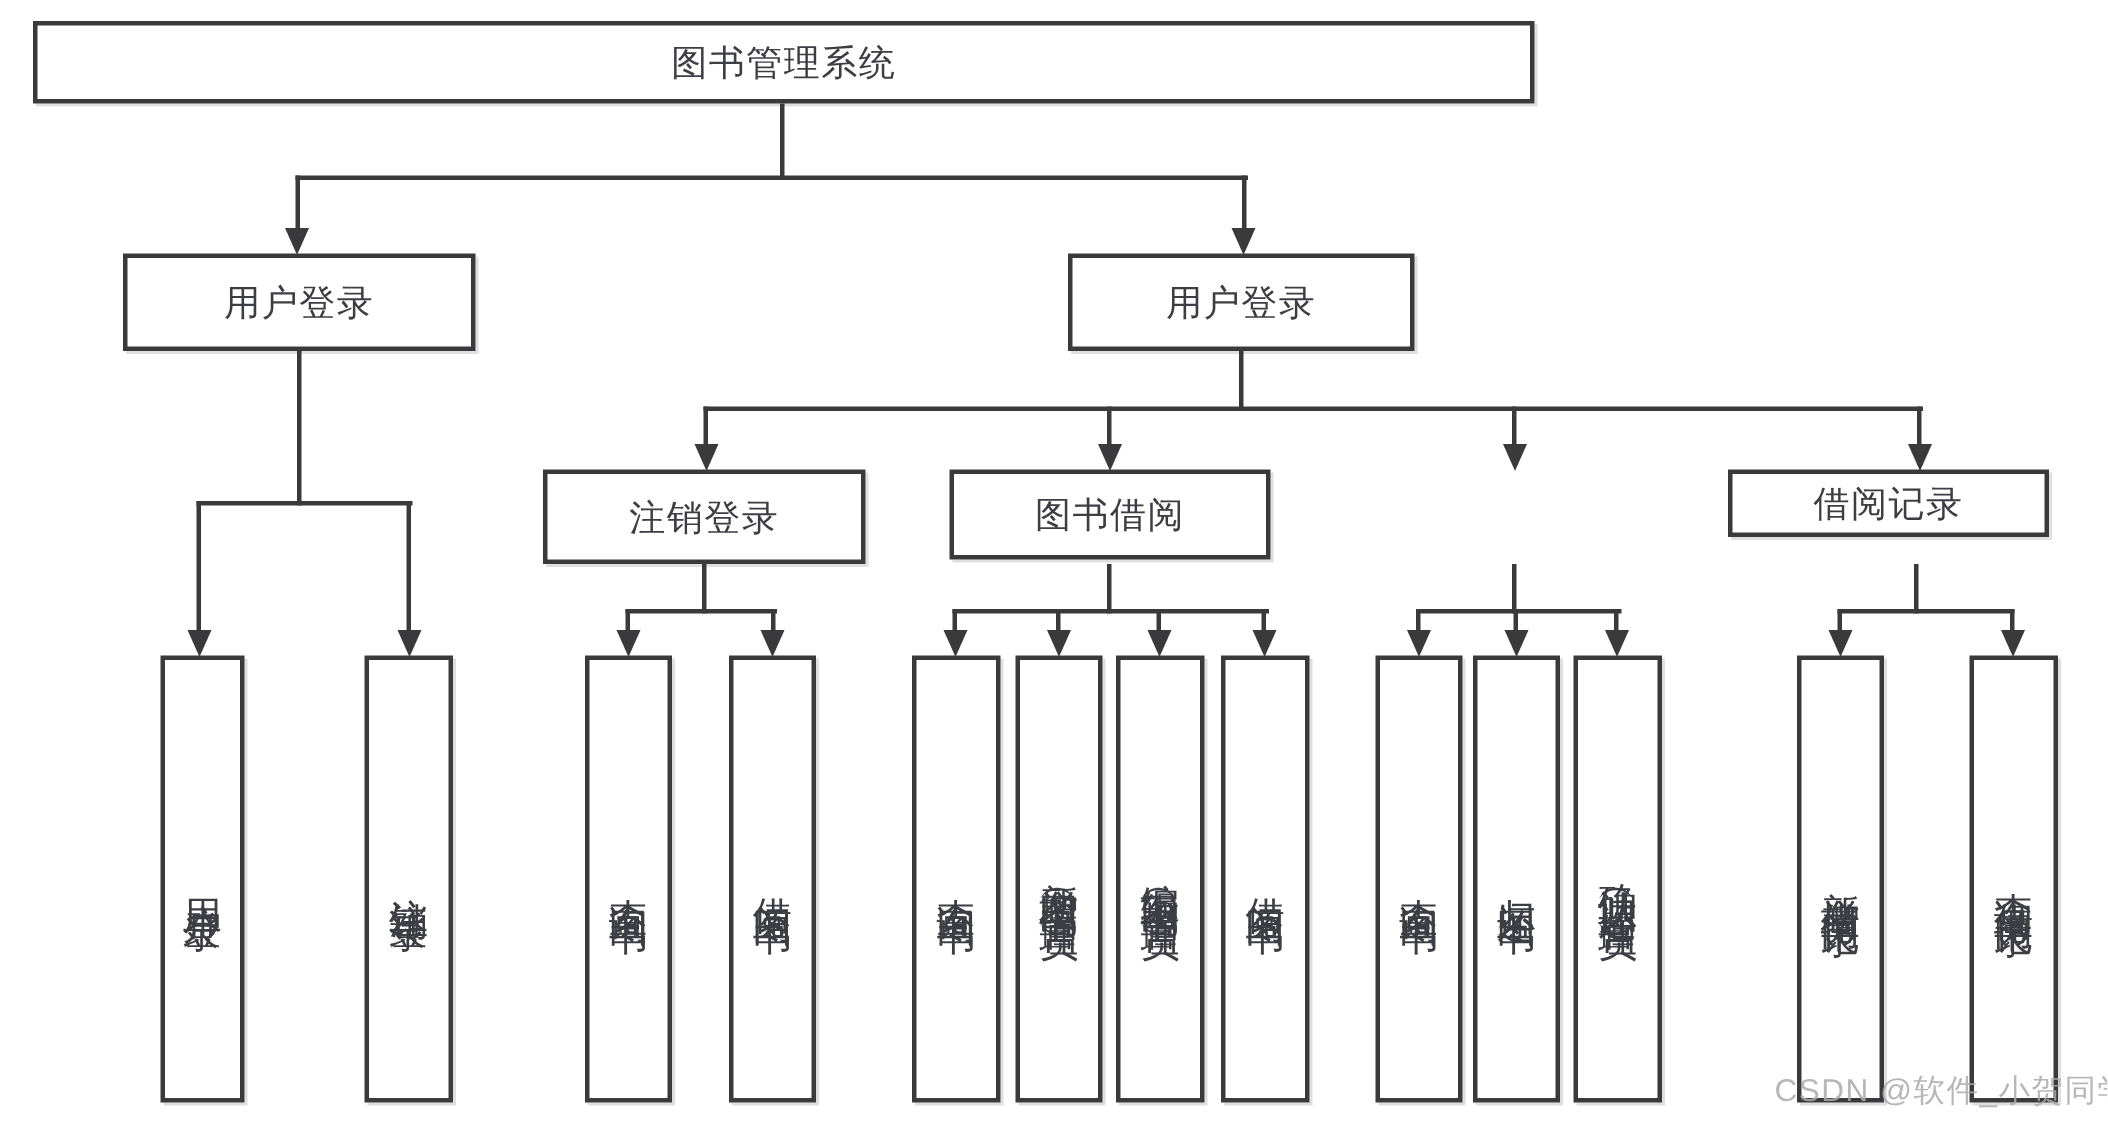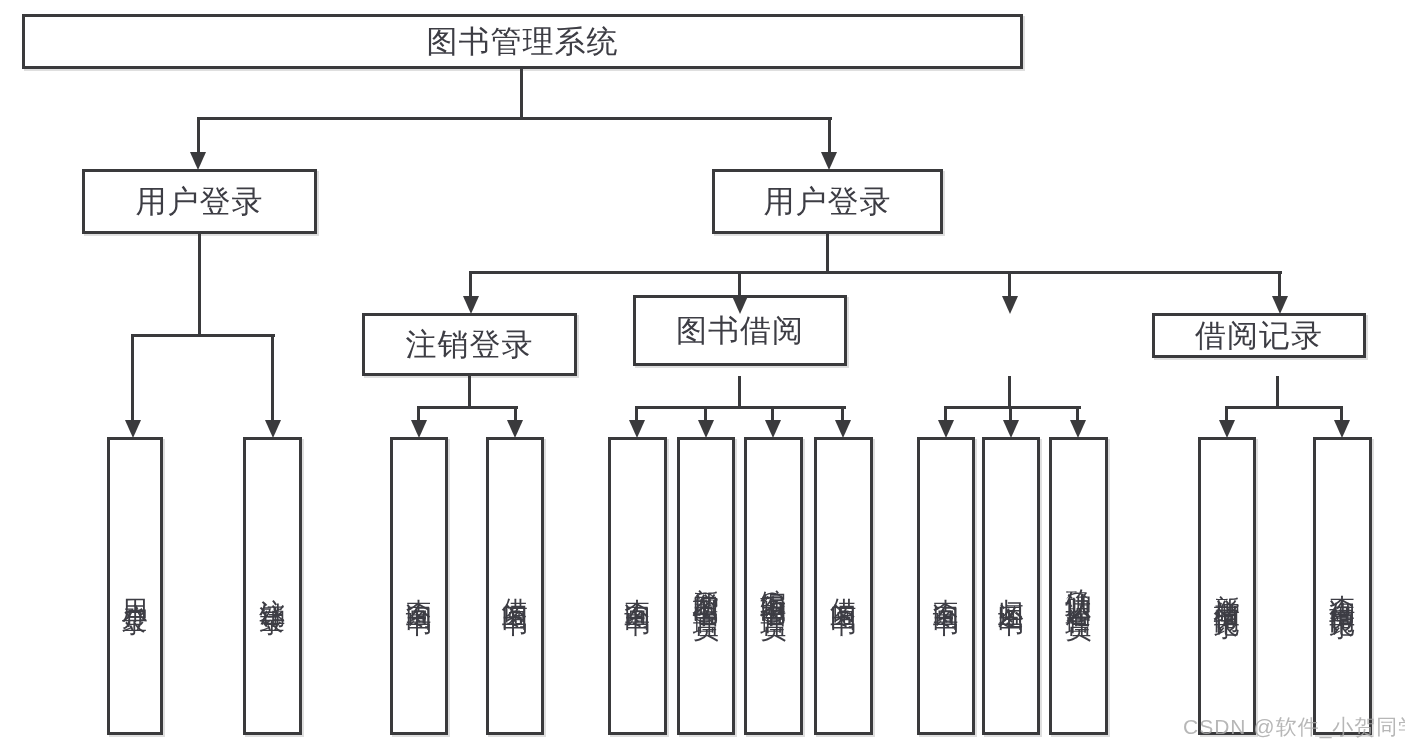--- a/index.html
+++ b/index.html
@@ -14,21 +14,21 @@
     font-family:"Liberation Sans","DejaVu Sans",sans-serif;
     overflow:hidden;
   }
   .box{
     position:absolute;box-sizing:border-box;background:#fff;
     border:3px solid var(--line);
     box-shadow:2px 2px 0 rgba(80,80,80,0.18);
     display:flex;align-items:center;justify-content:center;
     color:var(--text);
   }
-  .hbox{font-size:31px;letter-spacing:1px;white-space:nowrap;}
+  .hbox{font-size:24px;letter-spacing:1px;white-space:nowrap;}
   .vbox{
     writing-mode:vertical-rl;
     font-size:26px;letter-spacing:4px;line-height:1.1;
   }
   .line{position:absolute;background:var(--line);}
   .arrow{
     position:absolute;width:0;height:0;
     border-left:8px solid transparent;border-right:8px solid transparent;
     border-top:18px solid var(--line);
   }
@@ -44,21 +44,21 @@
 <div class="stage">
 
   <div class="box hbox" style="left:22px;top:14px;width:1001px;height:55px">图书管理系统</div>
 
   <div class="box hbox" style="left:82px;top:169px;width:235px;height:65px">用户登录</div>
 
   <div class="box hbox" style="left:712px;top:169px;width:231px;height:65px">用户登录</div>
 
   <div class="box hbox" style="left:362px;top:313px;width:215px;height:63px">注销登录</div>
 
-  <div class="box hbox" style="left:633px;top:295px;width:214px;height:71px">图书借阅</div>
+  <div class="box hbox" style="left:633px;top:313px;width:214px;height:60px">图书借阅</div>
 
 
   <div class="box hbox" style="left:1152px;top:313px;width:214px;height:45px">借阅记录</div>
 
   <div class="box vbox" style="left:107px;top:437px;width:56px;height:298px">用户登录</div>
   <div class="box vbox" style="left:243px;top:437px;width:59px;height:298px">注销登录</div>
 
   <div class="box vbox" style="left:390px;top:437px;width:58px;height:298px">查询图书</div>
   <div class="box vbox" style="left:486px;top:437px;width:58px;height:298px">借阅图书</div>
 

